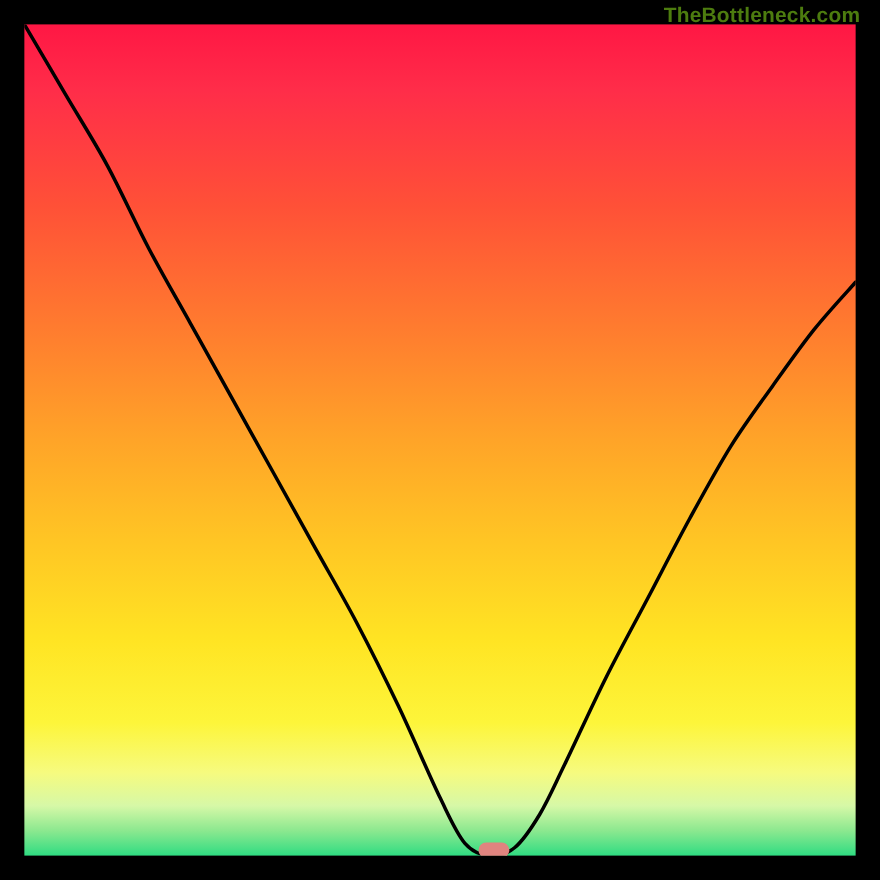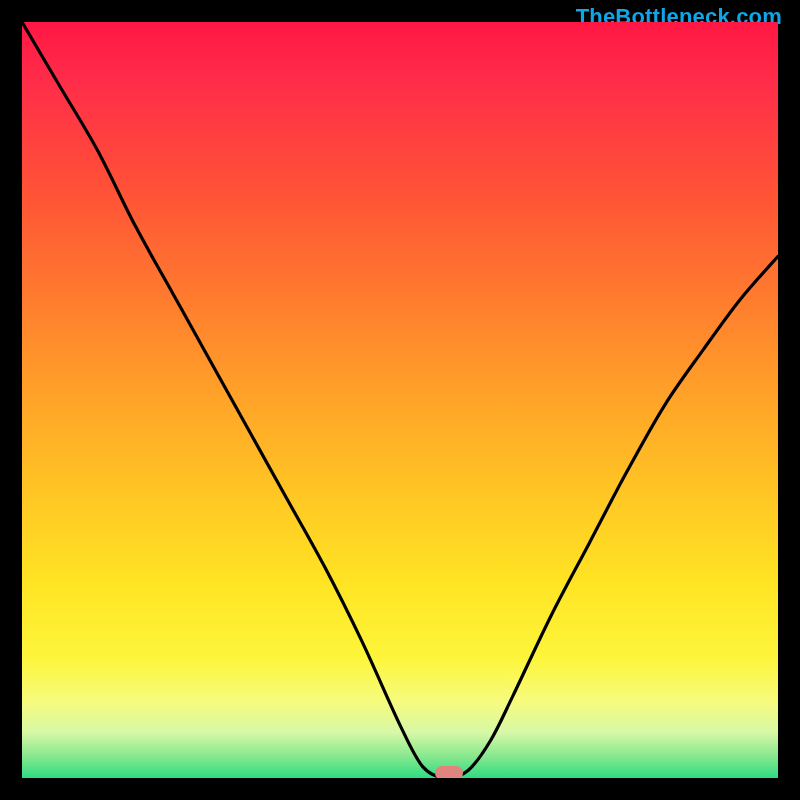--- a/index.html
+++ b/index.html
@@ -51,23 +51,23 @@
   }
   .curve {
     position: absolute;
     inset: 0;
     pointer-events: none;
   }
   .watermark {
     position: absolute;
     top: 4px;
     right: 18px;
-    font-size: 22px;
+    font-size: 19px;
     font-weight: 600;
-    color: #0ea5e9;
+    color: #4d7c0f;
     letter-spacing: 0.2px;
   }
 </style>
 </head>
 <body>
 
 <div class="wrap">
   <div class="watermark">TheBottleneck.com</div>
   <div class="plot">
     <div class="gradient"></div>

